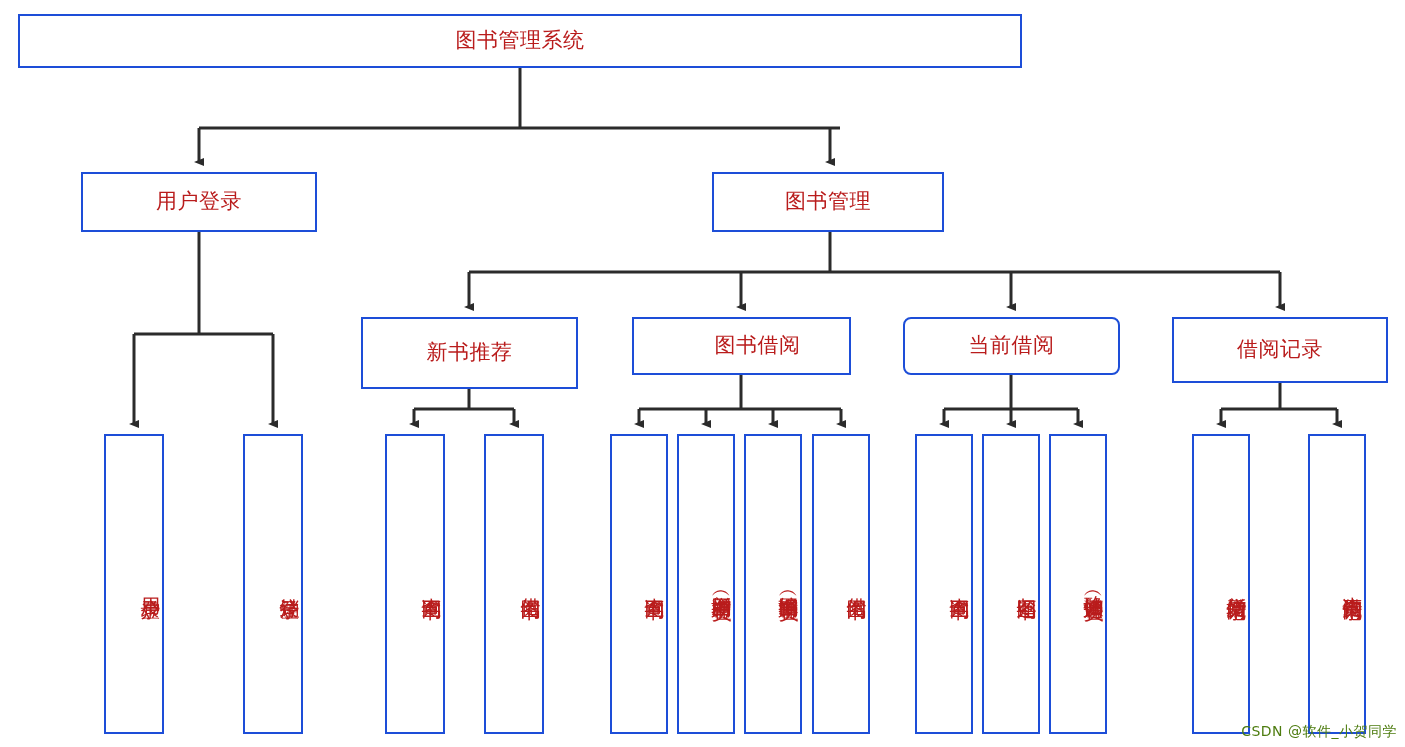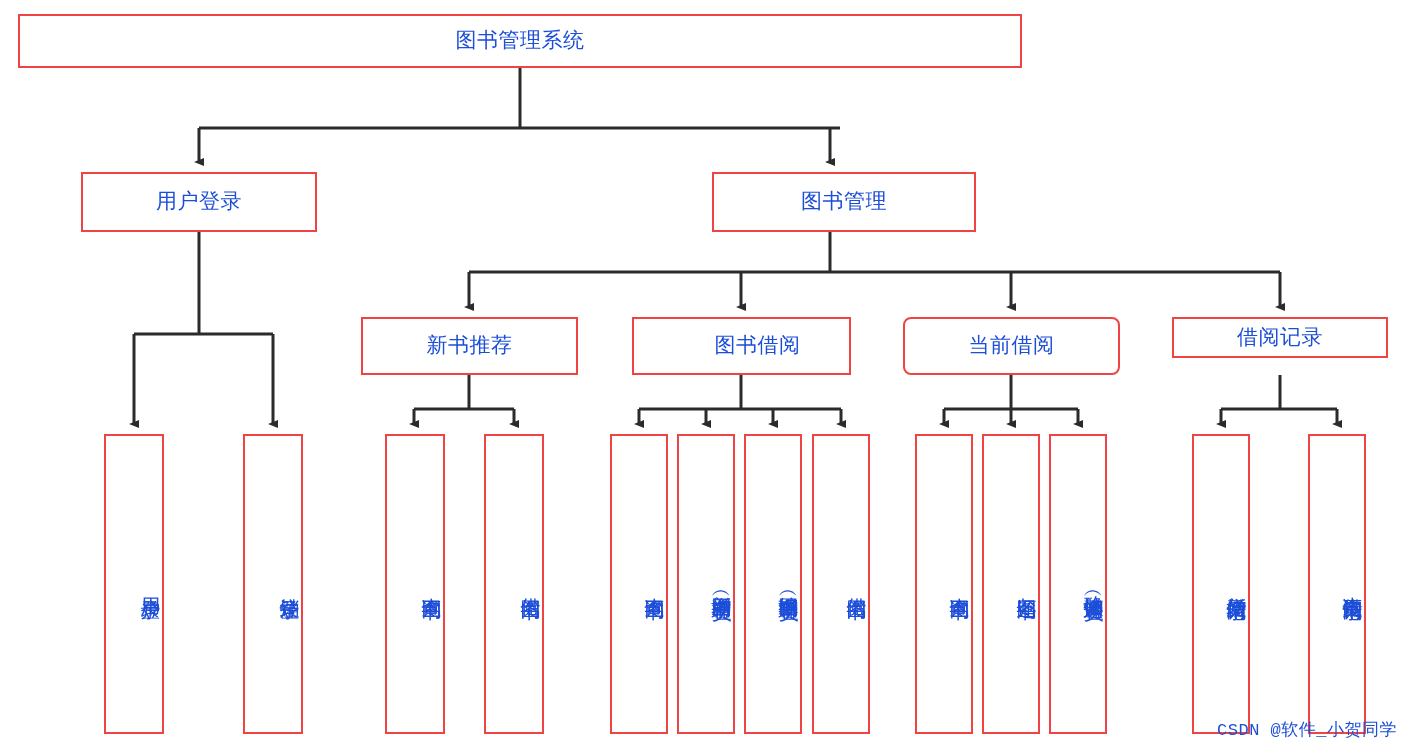--- a/index.html
+++ b/index.html
@@ -13,26 +13,26 @@
   #canvas {
     position: relative;
     width: 1405px;
     height: 747px;
     background: #ffffff;
     overflow: hidden;
   }
   .node {
     position: absolute;
     box-sizing: border-box;
-    border: 2px solid #ef4444;
+    border: 2px solid #1d4ed8;
     background: #ffffff;
     display: flex;
     align-items: center;
     justify-content: center;
-    color: #1d4ed8;
+    color: #b91c1c;
   }
   .node.horiz {
     font-size: 21px;
     letter-spacing: 0.5px;
     line-height: 1.1;
   }
   .node.vert {
     writing-mode: vertical-rl;
     text-orientation: upright;
     font-size: 20px;
@@ -55,25 +55,24 @@
     left: 0;
     top: 0;
     width: 1405px;
     height: 747px;
     pointer-events: none;
   }
   .watermark {
     position: absolute;
     right: 8px;
     bottom: 6px;
-    font-size: 17px;
-    color: #1d4ed8;
+    font-size: 14px;
+    color: #4d7c0f;
     letter-spacing: 0.5px;
     white-space: nowrap;
-    font-family: Liberation Mono, monospace;
   }
 </style>
 </head>
 <body>
 
 <div id="canvas">
 
   <svg class="wires" viewBox="0 0 1405 747">
     <defs>
       <marker id="arrow" markerWidth="10" markerHeight="10" refX="4" refY="5" orient="auto" markerUnits="userSpaceOnUse">
@@ -120,26 +119,26 @@
       <path d="M1280,375 L1280,409"></path>
       <path d="M1221,409 L1337,409"></path>
       <path d="M1221,409 L1221,424" marker-end="url(#arrow)"></path>
       <path d="M1337,409 L1337,424" marker-end="url(#arrow)"></path>
     </g>
   </svg>
 
   <div class="node horiz root" style="left:18px; top:14px; width:1004px; height:54px;">图书管理系统</div>
 
   <div class="node horiz" style="left:81px; top:172px; width:236px; height:60px;">用户登录</div>
-  <div class="node horiz" style="left:712px; top:172px; width:264px; height:60px;">图书管理</div>
+  <div class="node horiz" style="left:712px; top:172px; width:232px; height:60px;">图书管理</div>
 
-  <div class="node horiz" style="left:361px; top:317px; width:217px; height:58px;">新书推荐</div>
+  <div class="node horiz" style="left:361px; top:317px; width:217px; height:72px;">新书推荐</div>
   <div class="node horiz" style="left:632px; top:317px; width:219px; height:58px;padding-left:32px;">图书借阅</div>
   <div class="node horiz" style="left:903px; top:317px; width:217px; height:58px;border-radius:8px;">当前借阅</div>
-  <div class="node horiz" style="left:1172px; top:317px; width:216px; height:41px;">借阅记录</div>
+  <div class="node horiz" style="left:1172px; top:317px; width:216px; height:66px;">借阅记录</div>
 
   <div class="node vert" style="left:104px; top:434px; width:60px; height:300px;">
     <span>用户登录</span>
   </div>
   <div class="node vert" style="left:243px; top:434px; width:60px; height:300px;">
     <span>注销登录</span>
   </div>
 
   <div class="node vert" style="left:385px; top:434px; width:60px; height:300px;">
     <span>查询图书</span>

